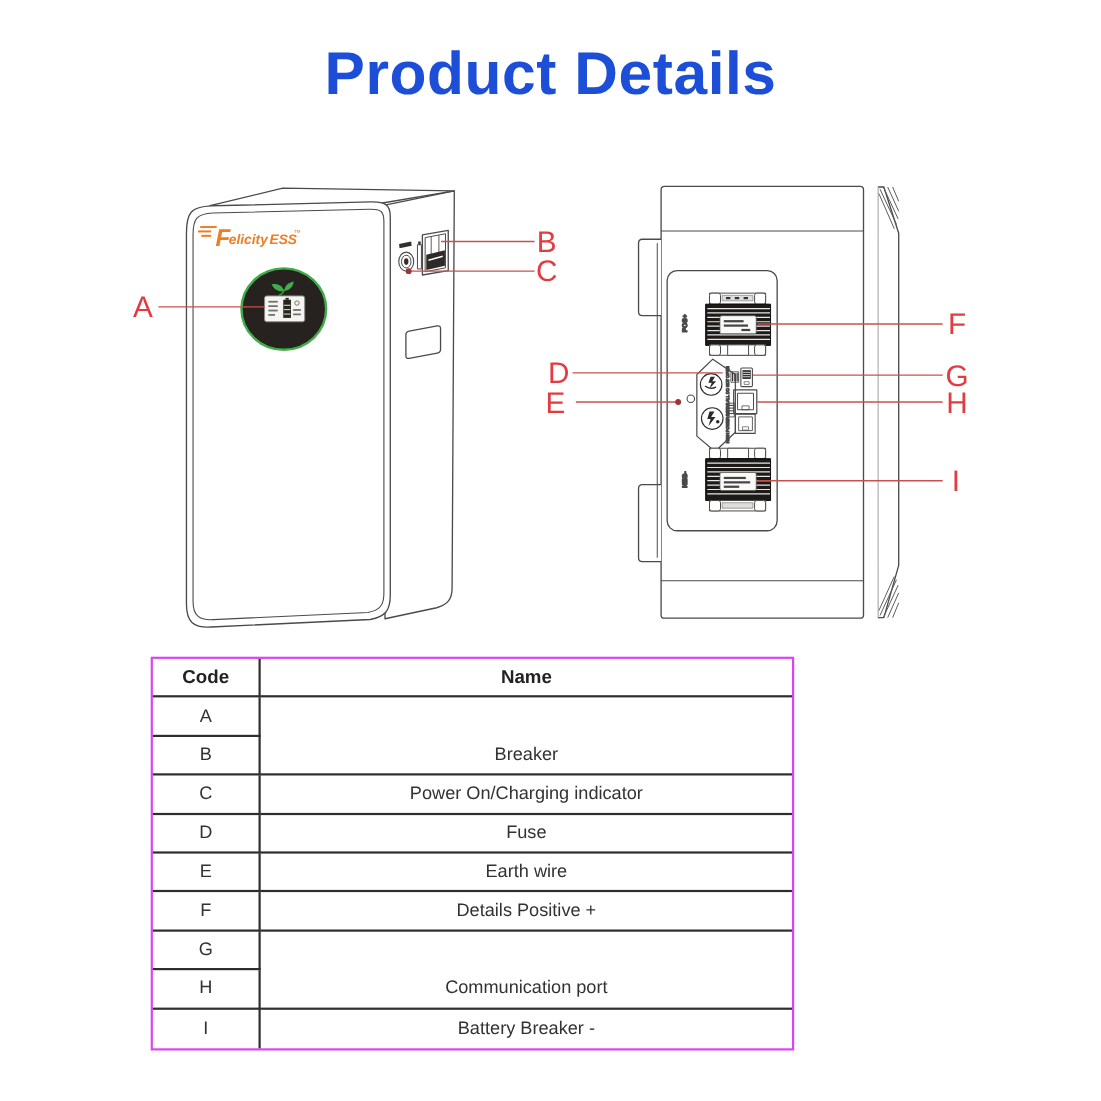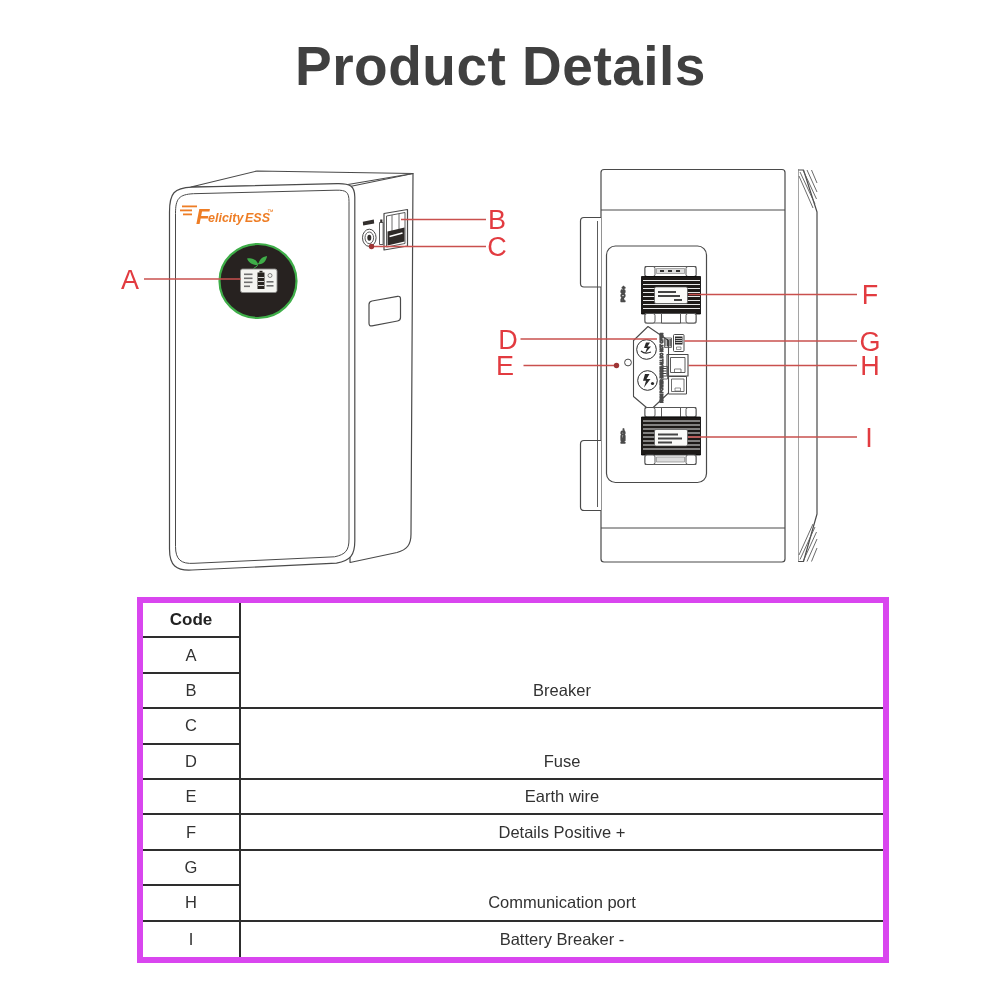--- a/index.html
+++ b/index.html
@@ -2,29 +2,29 @@
 <html><head>
 <meta charset="utf-8">
 <style>
   html,body{margin:0;padding:0;}
   body{
     width:1001px;height:1001px;position:relative;background:#ffffff;
     font-family:"Liberation Sans", sans-serif;overflow:hidden;
   }
   .page-title{
     position:absolute;top:34px;left:0;width:100%;
-    text-align:center;font-size:55px;font-weight:bold;color:#404040;
+    text-align:center;font-size:55px;font-weight:bold;color:#1d4ed8;
     letter-spacing:0.5px;
   }
   svg{position:absolute;left:0;top:0;}
   svg text{font-family:"Liberation Sans", sans-serif;}
   .callout{fill:#E23B40;font-size:27px;}
   .parts-table{
-    position:absolute;left:137px;top:597px;width:752px;
-    border:6px solid #d946ef;box-sizing:border-box;color:#323232;
+    position:absolute;left:137px;top:597px;width:585px;
+    border:2px solid #d946ef;box-sizing:border-box;color:#323232;
   }
   .trow{display:grid;grid-template-columns:98px 1fr;height:35.4px;box-sizing:border-box;}
   .trow:not(:last-child) .tc{border-bottom:2px solid #2e2e2e;}
   .tc{display:flex;align-items:center;justify-content:center;font-size:16.5px;box-sizing:border-box;}
   .tc.code{border-right:2px solid #2e2e2e;}
   .trow.head .tc{font-weight:bold;font-size:17px;color:#222;}
 </style>
 </head>
 <body>
 
@@ -220,30 +220,32 @@
     <text class="callout" x="870" y="304">F</text>
     <text class="callout" x="870" y="350.5">G</text>
     <text class="callout" x="870" y="375">H</text>
     <text class="callout" x="869" y="446.5">I</text>
   </g>
 </svg>
 
 <div class="parts-table">
   <div class="trow head">
     <div class="tc code">Code</div>
+    <div class="tc name">Name</div>
   </div>
   <div class="trow">
     <div class="tc code">A</div>
   </div>
   <div class="trow">
     <div class="tc code">B</div>
     <div class="tc name">Breaker</div>
   </div>
   <div class="trow">
     <div class="tc code">C</div>
+    <div class="tc name">Power On/Charging indicator</div>
   </div>
   <div class="trow">
     <div class="tc code">D</div>
     <div class="tc name">Fuse</div>
   </div>
   <div class="trow">
     <div class="tc code">E</div>
     <div class="tc name">Earth wire</div>
   </div>
   <div class="trow">

